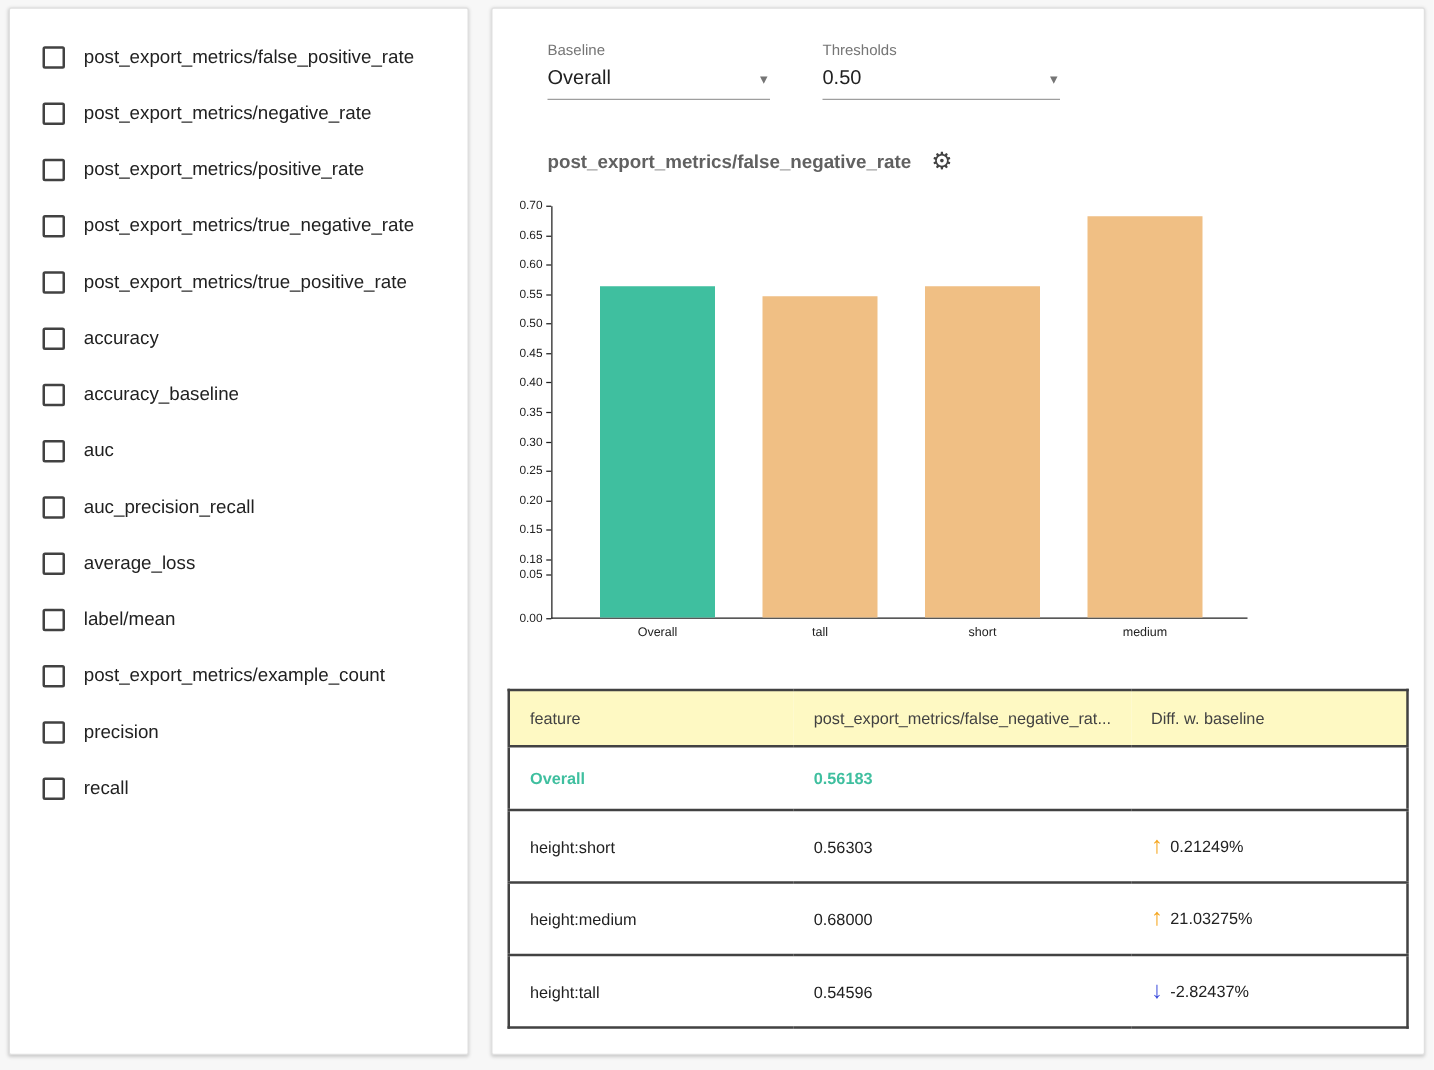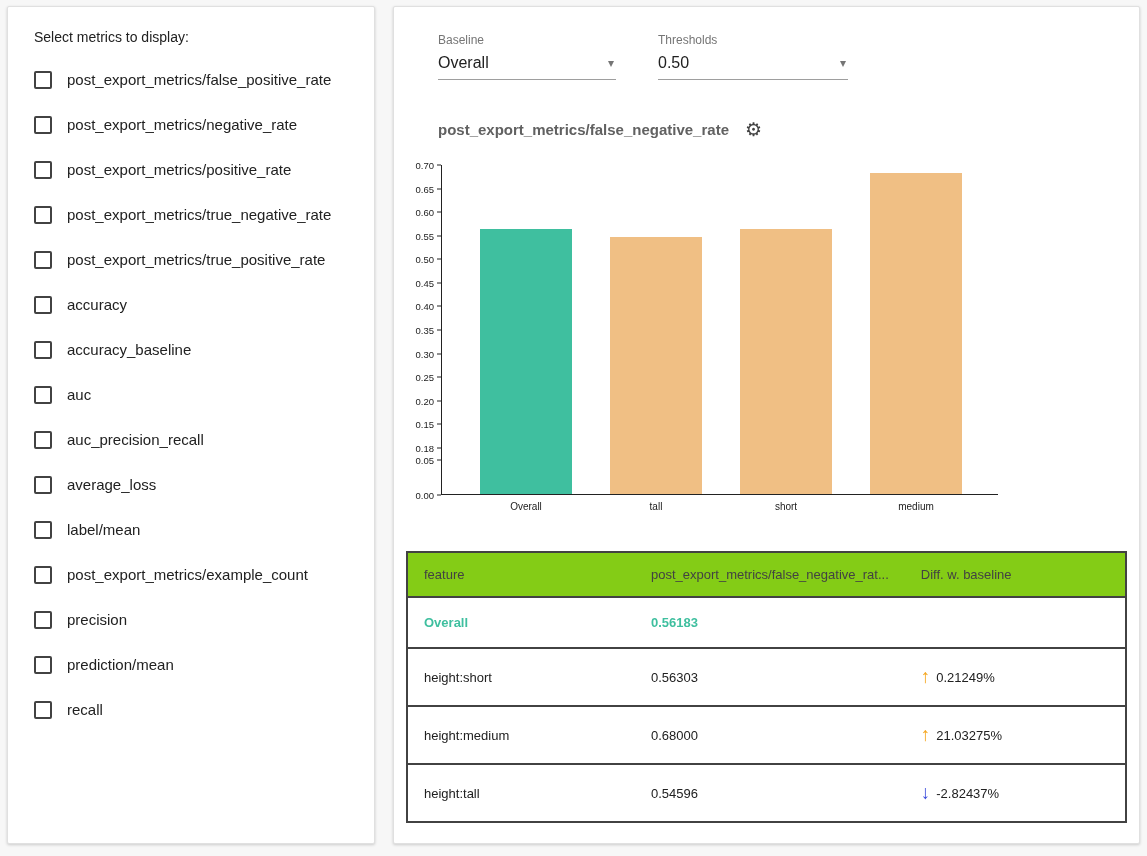--- a/index.html
+++ b/index.html
@@ -85,41 +85,40 @@
 
   
   .metrics-table {
     width: calc(100% - 24px);
     margin: 28px 12px 0 12px;
     border-collapse: collapse;
     border: 2px solid #424242;
     font-size: 13px;
   }
   .metrics-table th {
-    background: #84cc16; color: #424242;
+    background: #fef9c3; color: #424242;
     text-align: left; font-weight: normal;
     padding: 14px 16px;
     border-bottom: 2px solid #424242;
   }
   .metrics-table td { padding: 17px 16px; vertical-align: middle; }
   .metrics-table tbody tr + tr td { border-top: 2px solid #424242; }
   .metrics-table tr.baseline-row td { font-weight: bold; }
   .diff-arrow { font-size: 19px; font-weight: bold; vertical-align: middle; margin-right: 6px; }
   .diff-text { vertical-align: middle; }
   .col-feature { width: 34%; }
   .col-value { width: 33%; }
   .col-diff { width: 33%; }
 </style>
 </head>
 <body>
 
 <div class="page">
 
   <aside class="card left-card">
-    <div class="panel-title">Select metrics to display:</div>
     <div id="metric-list">
         <div class="metric-item">
           <span class="checkbox"></span>
           <span class="metric-label">post_export_metrics/false_positive_rate</span>
         </div>
         <div class="metric-item">
           <span class="checkbox"></span>
           <span class="metric-label">post_export_metrics/negative_rate</span>
         </div>
         <div class="metric-item">
@@ -158,24 +157,20 @@
           <span class="checkbox"></span>
           <span class="metric-label">label/mean</span>
         </div>
         <div class="metric-item">
           <span class="checkbox"></span>
           <span class="metric-label">post_export_metrics/example_count</span>
         </div>
         <div class="metric-item">
           <span class="checkbox"></span>
           <span class="metric-label">precision</span>
-        </div>
-        <div class="metric-item">
-          <span class="checkbox"></span>
-          <span class="metric-label">prediction/mean</span>
         </div>
         <div class="metric-item">
           <span class="checkbox"></span>
           <span class="metric-label">recall</span>
         </div>
       </div>
   </aside>
 
   <main class="card right-card">
 

